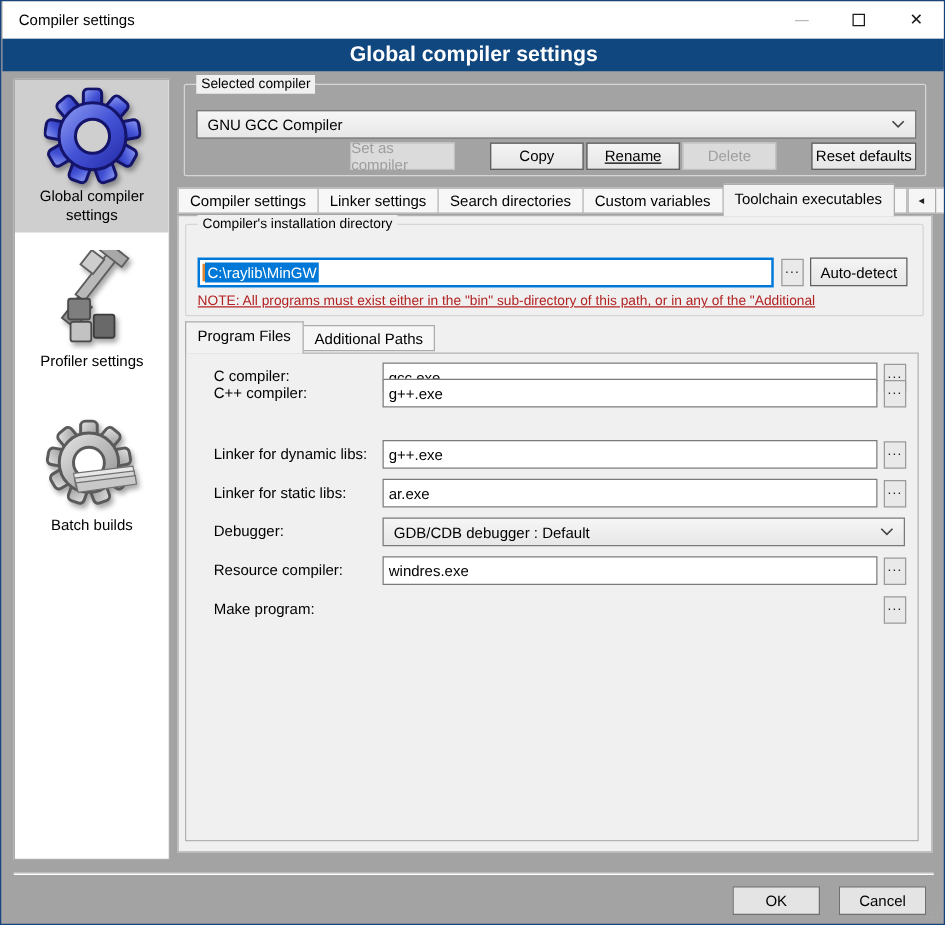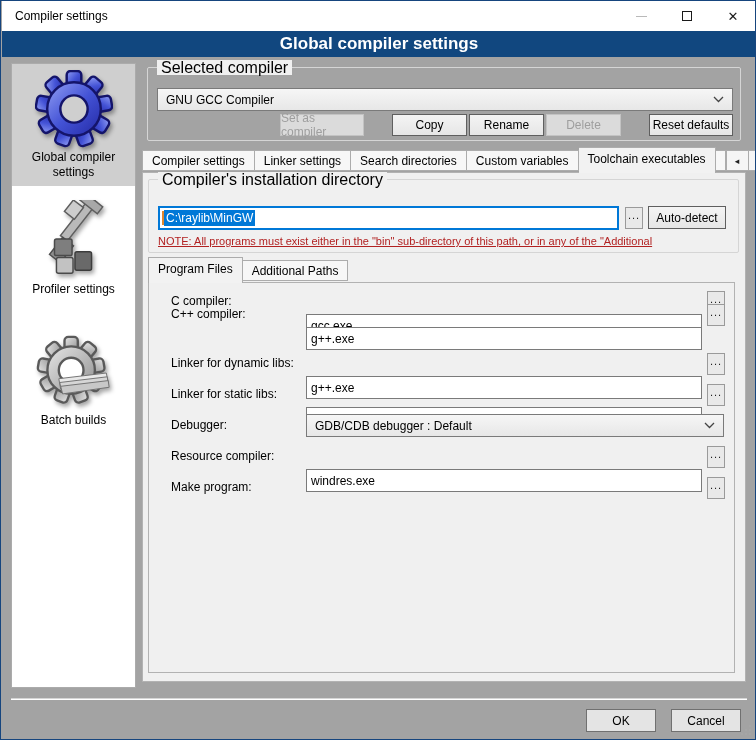--- a/index.html
+++ b/index.html
@@ -16,21 +16,21 @@
   .banner{position:absolute;left:1px;top:30px;width:754px;height:26px;background:#11477F;color:#FFF;
           display:flex;align-items:center;justify-content:center;font-size:17px;font-weight:bold;}
   
   .sidebar{position:absolute;left:10px;top:62px;width:125px;height:625px;background:#FFF;border:1px solid #ABABAB;overflow:hidden;}
   .side-item{width:100%;text-align:center;font-size:12px;color:#000;padding:4px 4px 6px 4px;cursor:default;}
   .side-item.selected{background:#CFCFCF;}
   .side-item svg{display:block;margin:2px auto 2px auto;filter:drop-shadow(2px 3px 2px rgba(0,0,0,0.35));}
   .side-label{line-height:15px;}
   
   .groupbox{position:absolute;border:1px solid #D5D5D5;border-radius:2px;}
-  .legend{position:absolute;top:-8px;left:9px;background:#F0F0F0;padding:0 4px;font-size:16px;line-height:15px;color:#000;}
+  .legend{position:absolute;top:-8px;left:9px;background:#F0F0F0;padding:0 4px;font-size:11px;line-height:15px;color:#000;}
   
   .combo{position:absolute;height:23px;border:1px solid #7A7A7A;background:linear-gradient(#F6F6F6,#E7E7E7);
          display:flex;align-items:center;font-size:12px;padding:0 8px;color:#000;}
   .combo .chev{margin-left:auto;}
   
   .btn{border:1px solid #5F5F5F;background:linear-gradient(#F4F4F4,#E6E6E6);font-size:12px;color:#000;
        display:flex;align-items:center;justify-content:center;height:22px;}
   .btn.disabled{border-color:#C3C3C3;background:#DBDBDB;color:#9E9E9E;}
   .btnrow{position:absolute;right:7px;top:46px;display:flex;}
   
@@ -39,21 +39,21 @@
        border:1px solid #ACACAC;border-left-width:0;white-space:nowrap;color:#000;}
   .tab:first-child{border-left-width:1px;}
   .tab.active{margin-top:0;height:26px;line-height:22px;border-bottom:none;background:#F2F2F2;position:relative;z-index:4;}
   .tab.clipped{width:34px;overflow:hidden;padding-right:0;}
   .tab-arrows{margin-left:auto;margin-top:3px;display:flex;}
   .arrowbtn{width:23px;height:21px;border:1px solid #ACACAC;background:#F5F5F5;display:flex;align-items:center;justify-content:center;
             font-size:9px;color:#222;}
   .arrowbtn + .arrowbtn{border-left:none;}
   .panel{position:absolute;border:1px solid #B2B2B2;background:#F0F0F0;}
   
-  .tinput{border:1px solid #7A7A7A;background:#FFF;font-size:12px;color:#000;padding:0 4px;height:23px;margin-top:24px;}
+  .tinput{border:1px solid #7A7A7A;background:#FFF;font-size:12px;color:#000;padding:0 4px;height:23px;}
   .dots-btn{width:18px;height:22px;border:1px solid #9A9A9A;background:#E9E9E9;font-size:11px;letter-spacing:1px;
             display:flex;align-items:center;justify-content:center;color:#222;padding-bottom:6px;}
   
   .dir-input{position:absolute;left:9px;top:26px;width:461px;height:24px;border:2px solid #0078D7;background:#FFF;
              display:flex;align-items:center;padding:0 2px;font-size:12px;overflow:hidden;}
   .caret{width:2px;height:14px;background:#E0862C;flex:0 0 auto;}
   .sel-text{background:#0078D7;color:#FFF;padding:1px 2px;white-space:nowrap;}
   .note{position:absolute;left:9px;top:55px;right:1px;font-size:11px;color:#B22222;white-space:nowrap;overflow:hidden;text-decoration:underline;}
   
   .prow{position:absolute;left:0;right:0;height:23px;}
@@ -169,21 +169,21 @@
     <span class="legend">Selected compiler</span>
     <div class="combo" style="left:9px;top:20px;right:7px;">
       <span>GNU GCC Compiler</span>
       <svg class="chev chevron-svg" width="11" height="7" viewBox="0 0 11 7">
         <path d="M1 1 L5.5 5.5 L10 1" stroke="#444" stroke-width="1.3" fill="none"></path>
       </svg>
     </div>
     <div class="btnrow">
       <div class="btn disabled" style="width:84px;">Set as compiler</div>
       <div class="btn" style="width:75px;margin-left:28px;">Copy</div>
-      <div class="btn" style="width:75px;margin-left:2px;">Rename</div>
+      <div class="btn" style="width:75px;margin-left:2px;text-decoration:underline;">Rename</div>
       <div class="btn disabled" style="width:75px;margin-left:2px;">Delete</div>
       <div class="btn" style="width:84px;margin-left:28px;">Reset defaults</div>
     </div>
   </div>
 
   <div class="tabbar" style="left:141px;top:146px;width:606px;height:26px;">
     <div class="tab">Compiler settings</div>
     <div class="tab">Linker settings</div>
     <div class="tab">Search directories</div>
     <div class="tab">Custom variables</div>

